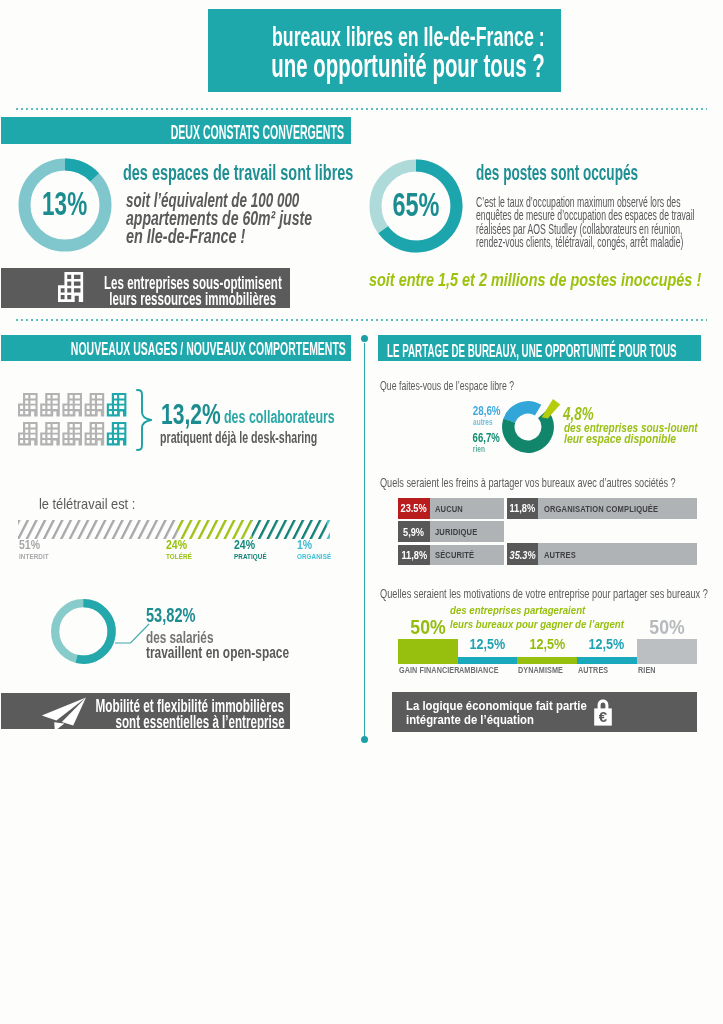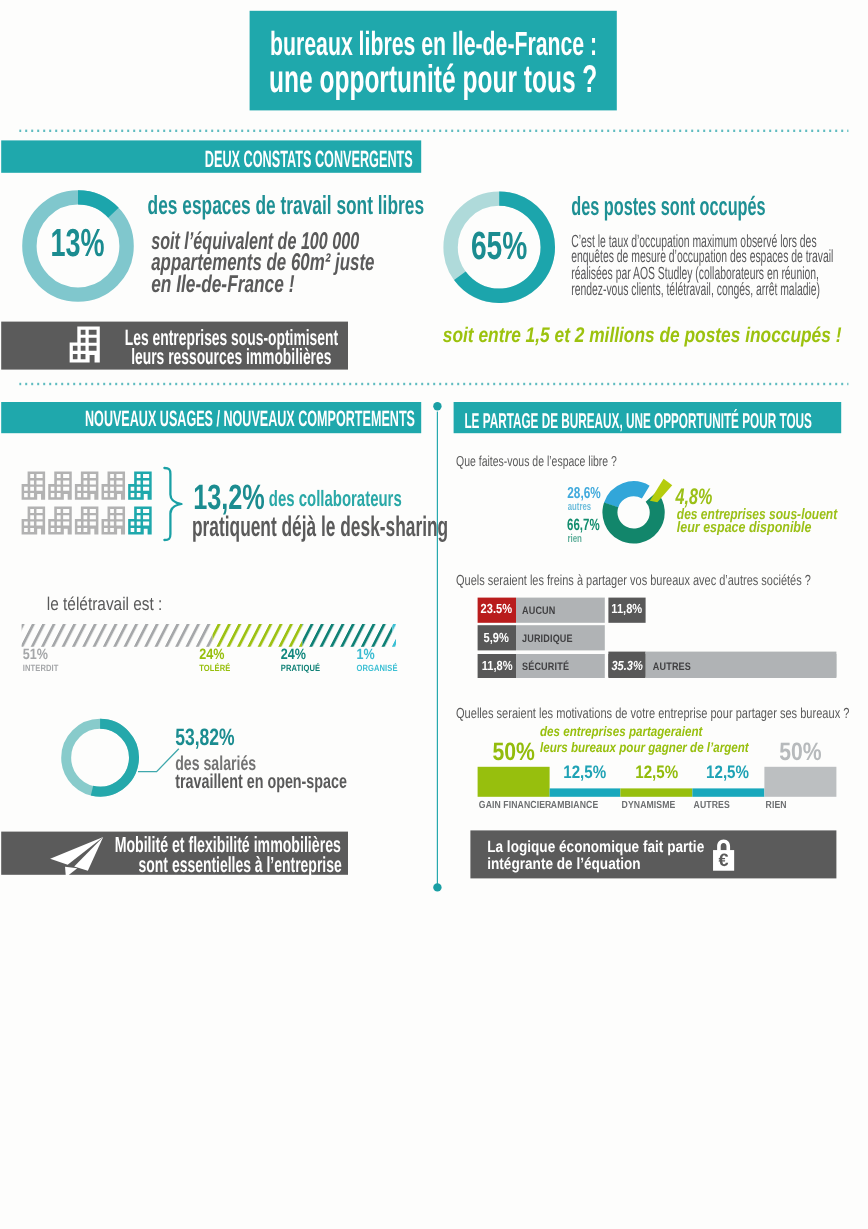--- a/index.html
+++ b/index.html
@@ -9,21 +9,21 @@
   
   .cx{white-space:nowrap;display:block;}
   .cx > i{font-style:inherit;font-weight:inherit;display:inline-block;transform-origin:left top;
           transform:scale(var(--sx,.84),var(--sy,1));white-space:pre;}
   .cc{text-align:center;}
   .cc{display:flex;justify-content:center;}
   .cc > i{transform-origin:center top;}
   .cr{text-align:right;}
   .cr > i{transform-origin:right top;}
   svg{display:block;overflow:visible;}
-  .nosel{user-select:none;}
+  .nosel{user-select:none;padding-left:47px;}
 
   
   #titleBox{left:208px;top:9px;width:306px;height:83px;background:#1FA8AC;}
   #titleBox .cx{color:#fff;font-weight:700;position:absolute;width:306px;text-align:center;}
   #t1{top:12px;font-size:23.3px;--sx:.76;--sy:1.2;}
   #t2{top:39px;font-size:26.9px;--sx:.76;--sy:1.2;}
 
   .dotline{position:absolute;height:1.5px;
     background-image:linear-gradient(to right,#5FBCC0 0 1.6px, rgba(0,0,0,0) 1.6px 100%);
     background-size:5px 1.5px;background-repeat:repeat-x;}
@@ -111,21 +111,21 @@
       <path d="M5 0 H19.6 V23.4 H16.2 V18.6 H13 V23.4 H0 V10.4 H5 Z M7.2 2.1 H10.3 V5.4 H7.2 Z  M12.4 2.1 H17.5 V5.4 H12.4 Z M7.2 7.4 H10.3 V10.7 H7.2 Z M12.4 7.4 H17.5 V10.7 H12.4 Z M7.2 12.6 H10.3 V15.9 H7.2 Z M12.4 12.6 H17.5 V15.9 H12.4 Z M7.2 17.9 H10.3 V21.3 H7.2 Z M2.1 12.6 H5.1 V15.9 H2.1 Z M2.1 17.9 H5.1 V21.3 H2.1 Z" fill="#B2B2B2" fill-rule="evenodd" transform="translate(66.6,29)"></path>
       <path d="M5 0 H19.6 V23.4 H16.2 V18.6 H13 V23.4 H0 V10.4 H5 Z M7.2 2.1 H10.3 V5.4 H7.2 Z  M12.4 2.1 H17.5 V5.4 H12.4 Z M7.2 7.4 H10.3 V10.7 H7.2 Z M12.4 7.4 H17.5 V10.7 H12.4 Z M7.2 12.6 H10.3 V15.9 H7.2 Z M12.4 12.6 H17.5 V15.9 H12.4 Z M7.2 17.9 H10.3 V21.3 H7.2 Z M2.1 12.6 H5.1 V15.9 H2.1 Z M2.1 17.9 H5.1 V21.3 H2.1 Z" fill="#1FA8AC" fill-rule="evenodd" transform="translate(88.8,29)"></path>
     </g>
 </svg>
 <svg class="abs" style="left:136px;top:389px;" width="17" height="62" viewBox="0 0 17 62">
   <path d="M1 1 C5 1 6 2 6 6 V23 C6 28 9.5 30 15.2 31 C9.5 32 6 34 6 39 V56 C6 60 5 61 1 61" fill="none" stroke="#1AA0A5" stroke-width="1.9" stroke-linecap="round" stroke-linejoin="round"></path>
 </svg>
 
 <div class="abs cx" style="left:160.7px;top:398px;font-size:27.7px;--sx:.76;--sy:1.06;color:#1B8C90;font-weight:700;"><i>13,2%</i></div>
 <div class="abs cx" style="left:224.1px;top:406px;font-size:16.4px;--sx:.76;--sy:1.13;color:#2AA8A7;font-weight:700;"><i>des collaborateurs</i></div>
-<div class="abs cx" style="left:160.4px;top:427px;font-size:19px;--sx:.76;--sy:1.24;color:#5A5A5A;font-weight:700;"><i>pratiquent déjà le desk-sharing</i></div>
+<div class="abs cx" style="left:160.4px;top:427px;font-size:14px;--sx:.76;--sy:1.24;color:#5A5A5A;font-weight:700;"><i>pratiquent déjà le desk-sharing</i></div>
 
 <div class="abs cx" style="left:38.6px;top:495px;font-size:16.9px;--sx:.76;--sy:.91;color:#5A5A5A;"><i>le télétravail est :</i></div>
 <svg class="abs" style="left:17.5px;top:520px;" width="312" height="19" viewBox="0 0 312 19">
   <defs>
     <pattern id="st0" width="8.6" height="19" patternUnits="userSpaceOnUse" patternTransform="skewX(-27)">
       <rect x="0" y="0" width="2.6" height="19" fill="#A5A7A9"></rect>
       </pattern>
     <pattern id="st1" width="8.6" height="19" patternUnits="userSpaceOnUse" patternTransform="skewX(-27)">
       <rect x="0" y="0" width="2.6" height="19" fill="#9DC113"></rect>
       </pattern>
@@ -246,20 +246,23 @@
       </div>
     </div>
   </div>
 <div class="abs" id="q2right" style="left:507px;top:498.3px;width:190px;">
     <div class="abs" style="left: 0px; top: 0px; width: 100%; height: 20.3px;">
       <div class="abs" style="left:0;top:0;width:31.4px;height:20.3px;background:#585858;">
         <div class="cx cc" style="position:absolute;left:0;top:4.2px;width:31.4px;color:#fff;font-size:11px;font-weight:700;">
           <i>11,8%</i>
         </div>
       </div>
+      <div class="abs" style="left:31.4px;top:0;right:0;height:20.3px;background:#B0B3B5;">
+        <div class="cx" style="position:absolute;left:5.5px;top:5.8px;color:#3F3F41;font-size:9px;font-weight:700;letter-spacing:.15px;"><i>ORGANISATION COMPLIQUÉE</i></div>
+      </div>
     </div>
     <div class="abs" style="left: 0px; top: 23.2px; width: 100%; height: 14px; margin-top: 22px;">
       <div class="abs" style="left:0;top:0;width:31.4px;height:20.3px;background:#585858;">
         <div class="cx cc" style="position:absolute;left:0;top:4.2px;width:31.4px;color:#fff;font-size:11px;font-weight:700;">
           <i>29,4%</i>
         </div>
       </div>
       <div class="abs" style="left:31.4px;top:0;right:0;height:20.3px;background:#B0B3B5;">
         <div class="cx" style="position:absolute;left:5.5px;top:5.8px;color:#3F3F41;font-size:9px;font-weight:700;letter-spacing:.15px;"><i>PAS DANS LA CULTURE DE LA MAISON</i></div>
       </div>

